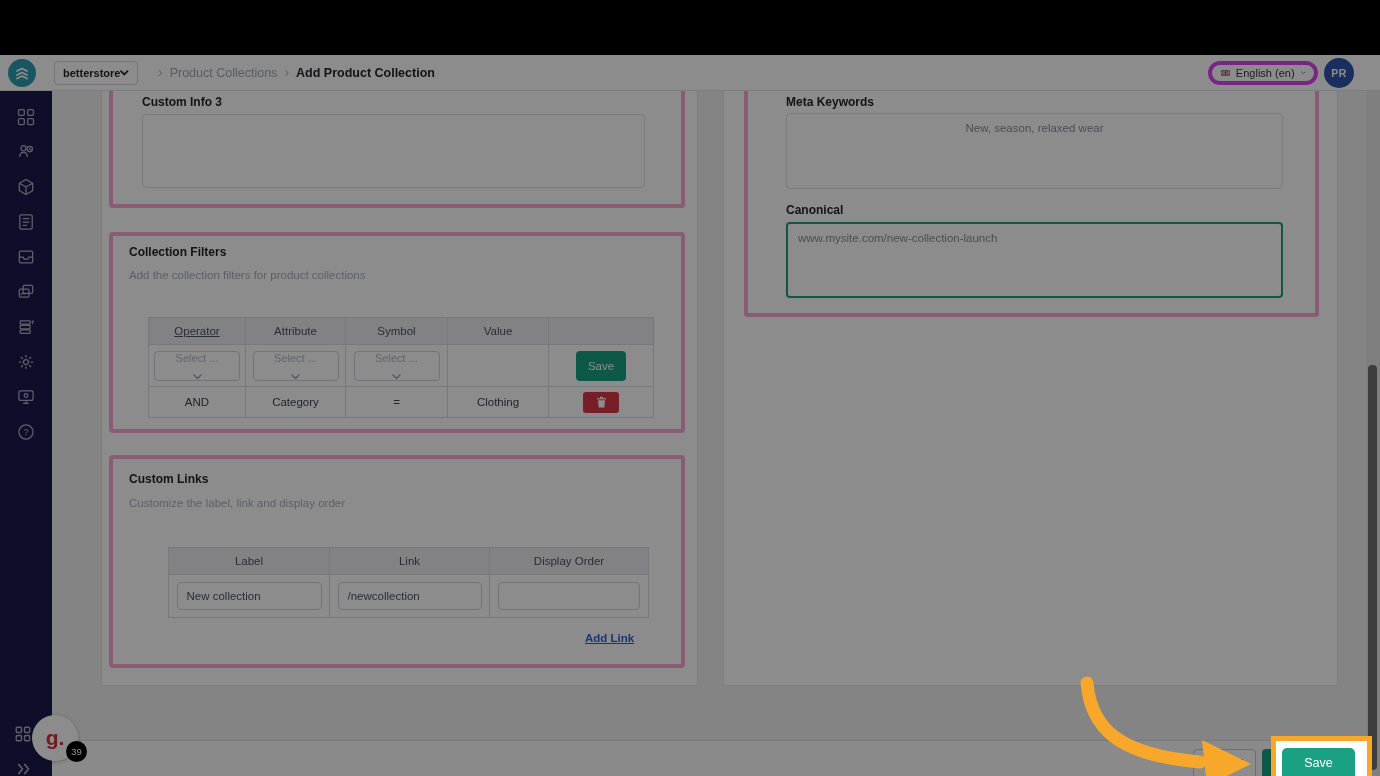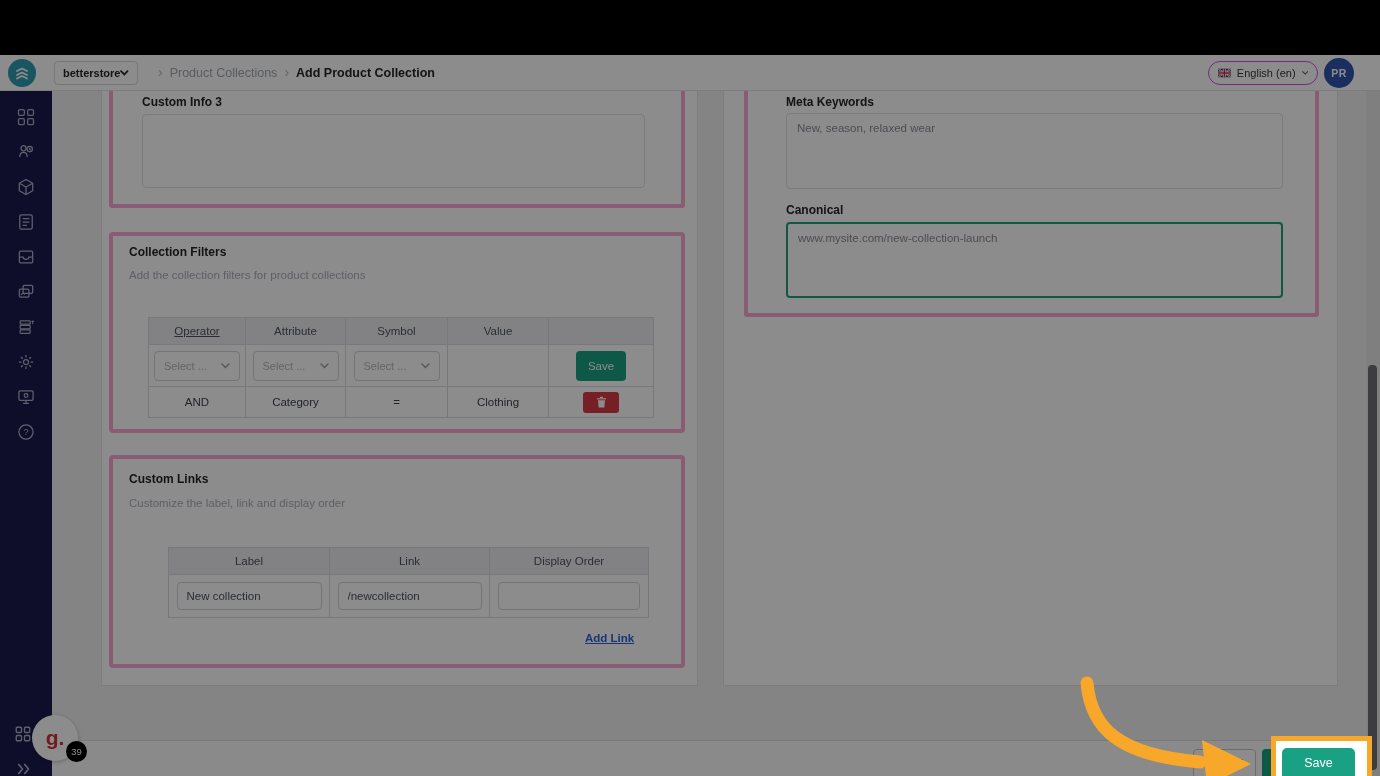--- a/index.html
+++ b/index.html
@@ -12,21 +12,21 @@
   .app { position:absolute; left:0; top:55px; width:1380px; height:721px; background:#f1f1f2; overflow:hidden; }
 
   
   .hdr { position:absolute; left:0; top:0; width:1380px; height:36px; background:#fff; border-bottom:1px solid #e4e4e7; z-index:5; }
   .logo { position:absolute; left:8px; top:4px; width:28px; height:28px; border-radius:50%; background:#2f9db3; display:flex; align-items:center; justify-content:center; }
   .store-sel { position:absolute; left:54px; top:6px; width:84px; height:24px; border:1px solid #d6d6dc; border-radius:4px; background:#fff; display:flex; align-items:center; justify-content:space-between; padding:0 8px; font-size:11px; font-weight:700; color:#26262b; cursor:pointer; }
   .crumbs { position:absolute; left:158px; top:0; height:36px; display:flex; align-items:center; gap:7px; font-size:12.5px; }
   .crumb-sep { color:#b2b6be; font-size:14px; line-height:1; transform:translateY(-1px); }
   .crumb-parent { color:#a2a7b0; }
   .crumb-current { color:#26262b; font-weight:700; }
-  .lang { position:absolute; left:1208px; top:6px; width:110px; height:24px; border:1px solid #d946ef; border-radius:12px; background:#fff; display:flex; align-items:center; gap:6px; padding:0 9px; cursor:pointer; }
+  .lang { position:absolute; left:1208px; top:6px; width:110px; height:24px; border:4px solid #d946ef; border-radius:12px; background:#fff; display:flex; align-items:center; gap:6px; padding:0 9px; cursor:pointer; }
   .lang-label { font-size:11px; color:#33363c; white-space:nowrap; }
   .avatar { position:absolute; left:1324px; top:3px; width:30px; height:30px; border-radius:50%; background:#3056ad; color:#fff; font-size:10.5px; font-weight:700; letter-spacing:.5px; display:flex; align-items:center; justify-content:center; cursor:pointer; }
 
   
   .sidebar { position:absolute; left:0; top:36px; width:52px; height:685px; background:#1b1b4d; z-index:4; }
   .side-nav { position:absolute; left:0; top:16px; width:52px; display:flex; flex-direction:column; align-items:center; gap:15px; }
   .sideicon { width:20px; height:20px; color:#c7cade; opacity:.85; cursor:pointer; display:flex; align-items:center; justify-content:center; }
   .side-bottom-grid { position:absolute; left:13px; top:633px; }
   .side-expand { position:absolute; left:14px; top:668px; }
 
@@ -43,21 +43,21 @@
   textarea.ta-focus { border:2px solid #1f9e7d; }
 
   
   .tbl { position:absolute; border:1px solid #dadae0; }
   .trow { display:flex; }
   .tcell { border-right:1px solid #dadae0; display:flex; align-items:center; justify-content:center; }
   .tcell:last-child { border-right:none; }
   .thead-row { background:#ededf0; }
   .thead-row .tcell { font-size:11.5px; color:#4c5360; height:26px; }
   .brow { border-top:1px solid #dadae0; }
-  .sel { width:86px; height:30px; border:1px solid #d3d4da; border-radius:4px; background:#fff; display:flex; align-items:center; justify-content:space-between; padding:0 9px; cursor:pointer; }
+  .sel { width:86px; height:30px; border:1px solid #d3d4da; border-radius:4px; background:#fff; display:flex; align-items:center; justify-content:space-between; padding:0 9px; cursor:pointer;flex-direction:column; }
   .sel span { font-size:11px; color:#b2b7c0; }
   .btn-green { background:#1aa184; color:#fff; border:none; border-radius:4px; font-size:11.5px; font-family:inherit; cursor:pointer; display:flex; align-items:center; justify-content:center; }
   .btn-trash { width:36px; height:21px; background:#d93a46; border:none; border-radius:3px; cursor:pointer; display:flex; align-items:center; justify-content:center; }
   .cell-txt { font-size:11.5px; color:#3d434d; }
   .inp { height:28px; border:1px solid #d3d4da; border-radius:4px; background:#fff; font-family:inherit; font-size:11.5px; color:#4c5360; padding:0 9px; outline:none; }
   .add-link { position:absolute; font-size:11.5px; font-weight:700; color:#2e62d9; text-decoration:underline; cursor:pointer; }
 
   
   .footer { position:absolute; left:52px; top:685px; width:1328px; height:36px; background:#fbfbfc; border-top:1px solid #dcdce0; }
   .btn-cancel { position:absolute; left:1141px; top:8px; width:63px; height:30px; background:#fff; border:1px solid #c6c7cd; border-radius:4px; font-family:inherit; font-size:12px; color:#3c4046; cursor:pointer; }
@@ -297,21 +297,21 @@
               </div>
           </div>
         </div>
         <a class="add-link" style="left:472px; top:173px;">Add Link</a>
       </div>
     </div>
 
     <div class="card card-right">
       <div class="panel cut-top" style="left:20px; top:0; width:575px; height:226px;">
         <div class="fld-label" style="position:absolute; left:38px; top:4px;text-align:right;">Meta Keywords</div>
-        <textarea class="ta" style="left: 38px; top: 22px; width: 497px; height: 76px;">New, season, relaxed wear</textarea>
+        <textarea class="ta" style="left: 38px; top: 22px; width: 497px; height: 76px; text-align: center;">New, season, relaxed wear</textarea>
         <div class="fld-label" style="position:absolute; left:38px; top:112px;">Canonical</div>
         <textarea class="ta ta-focus" style="left: 38px; top: 131px; width: 497px; height: 76px;">www.mysite.com/new-collection-launch</textarea>
       </div>
     </div>
 
     <div class="footer">
       <button class="btn-cancel">Cancel</button>
       <button class="btn-green btn-save-dim">Save</button>
     </div>
 

